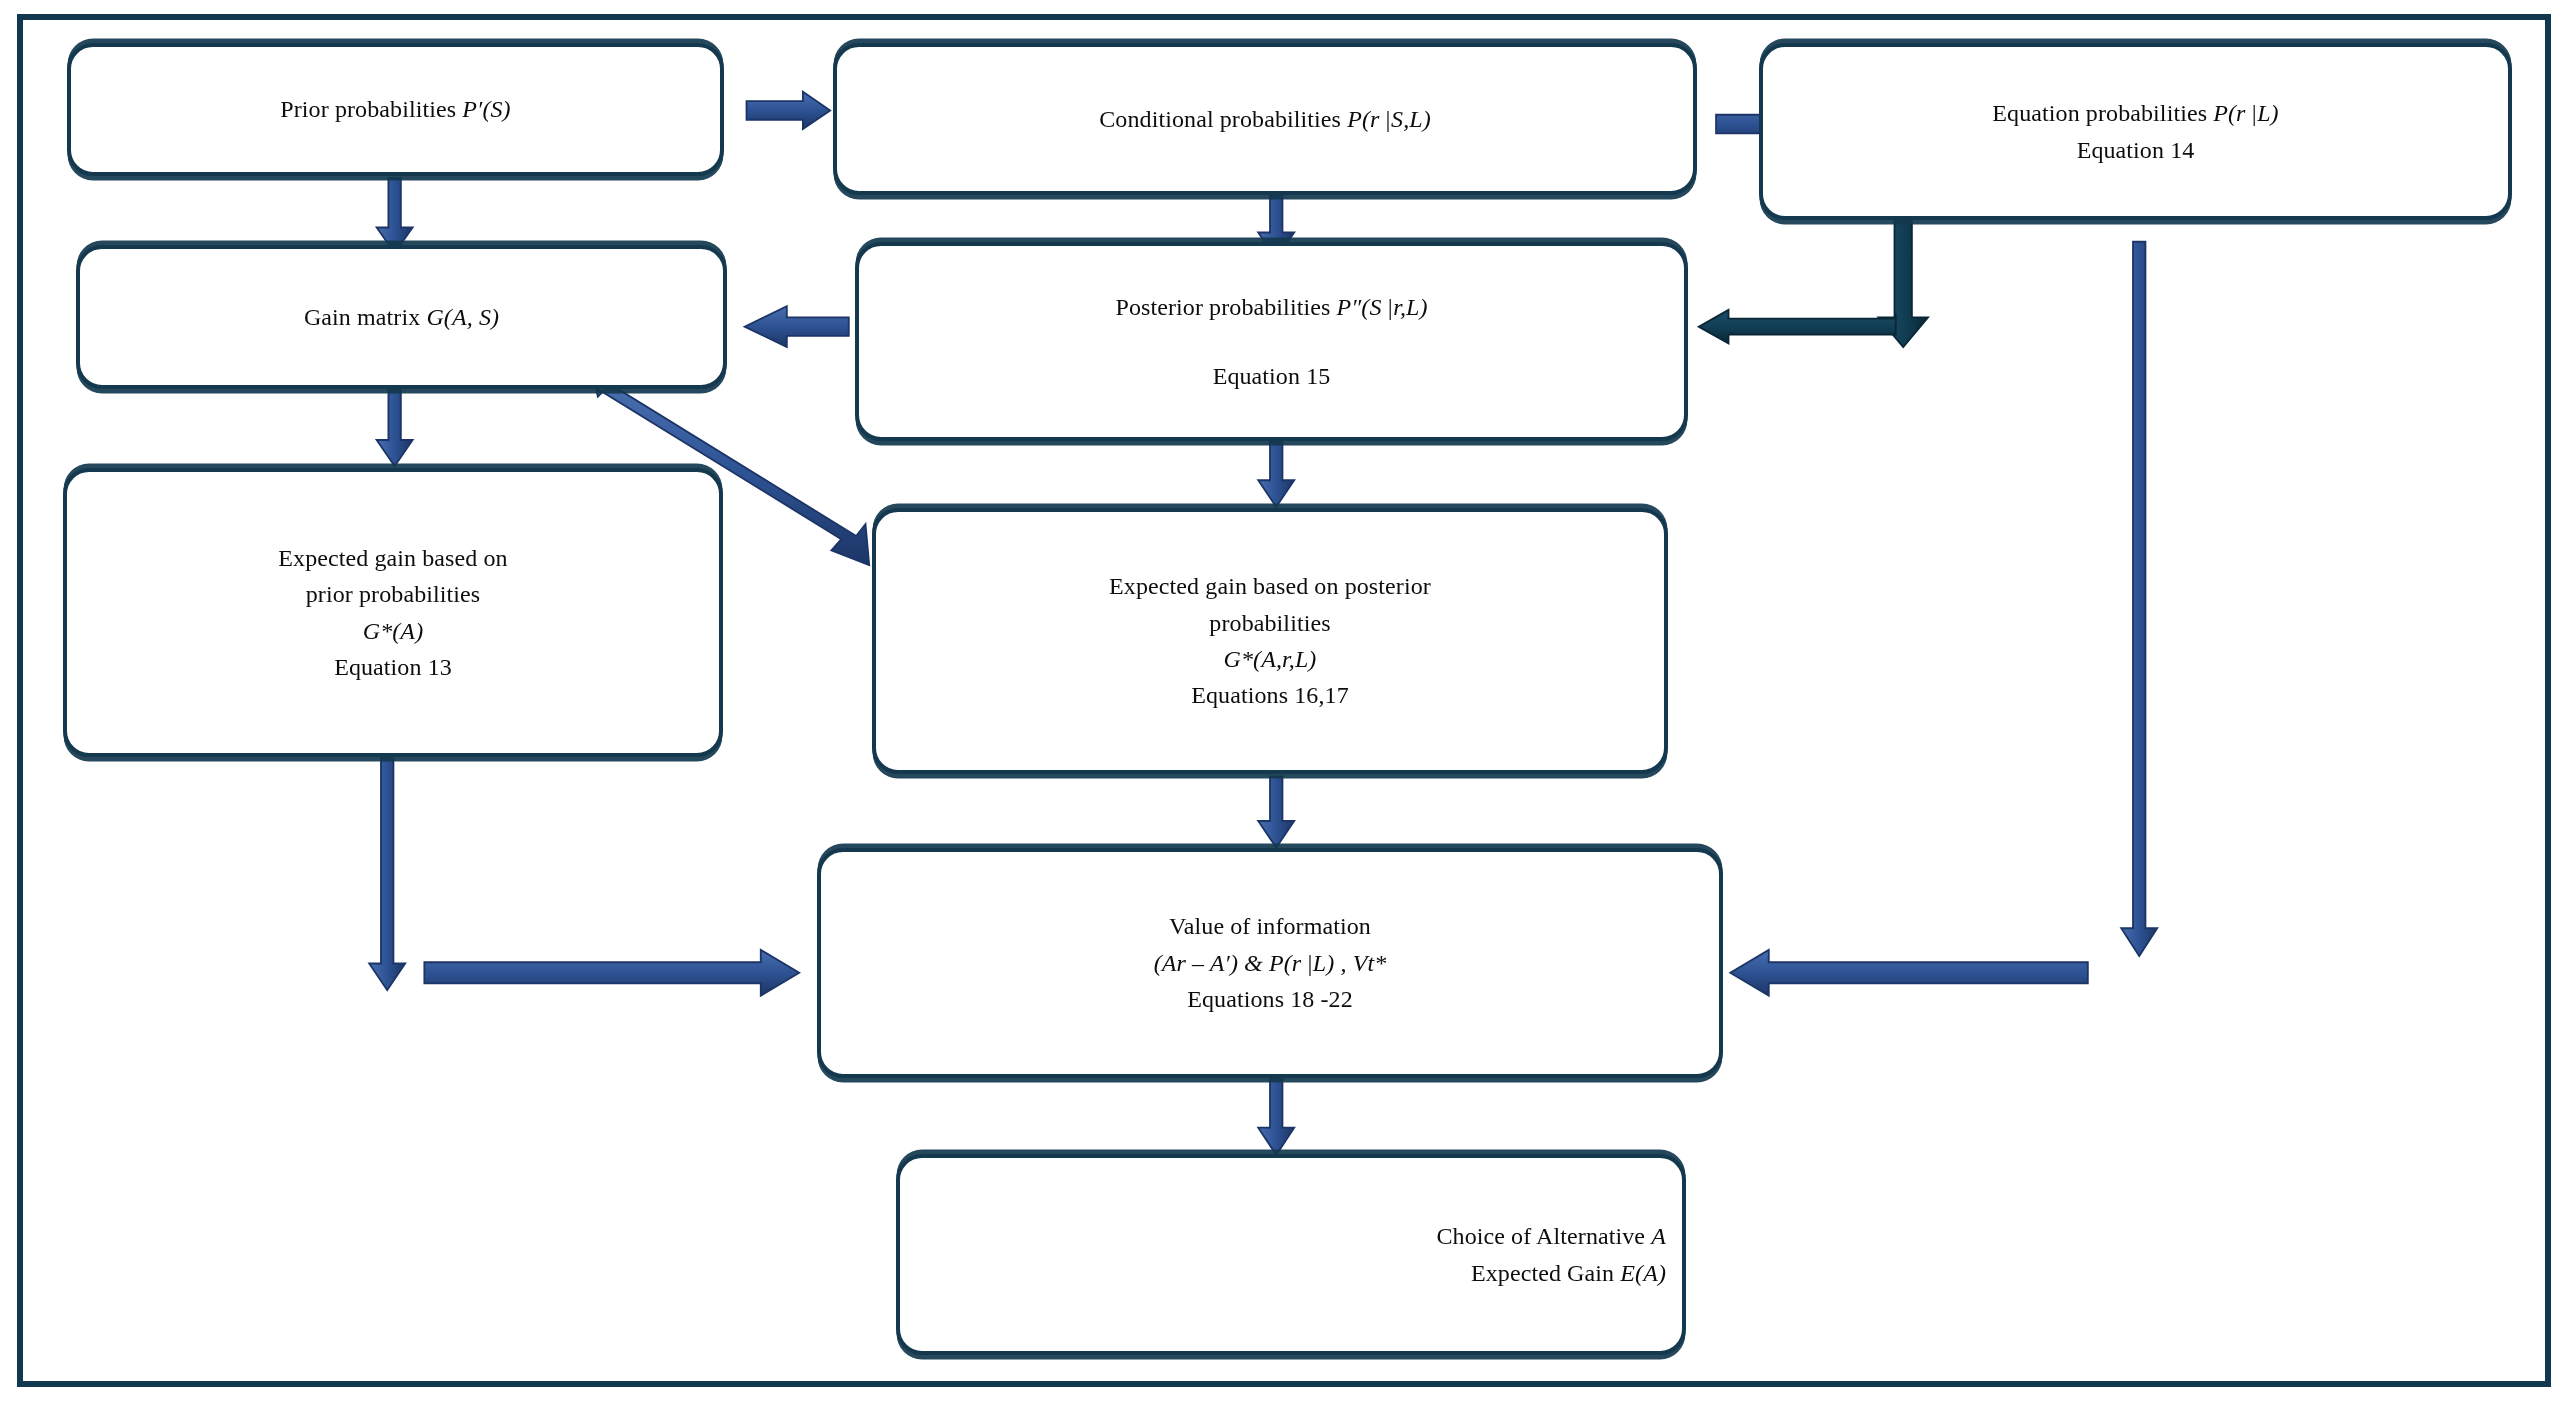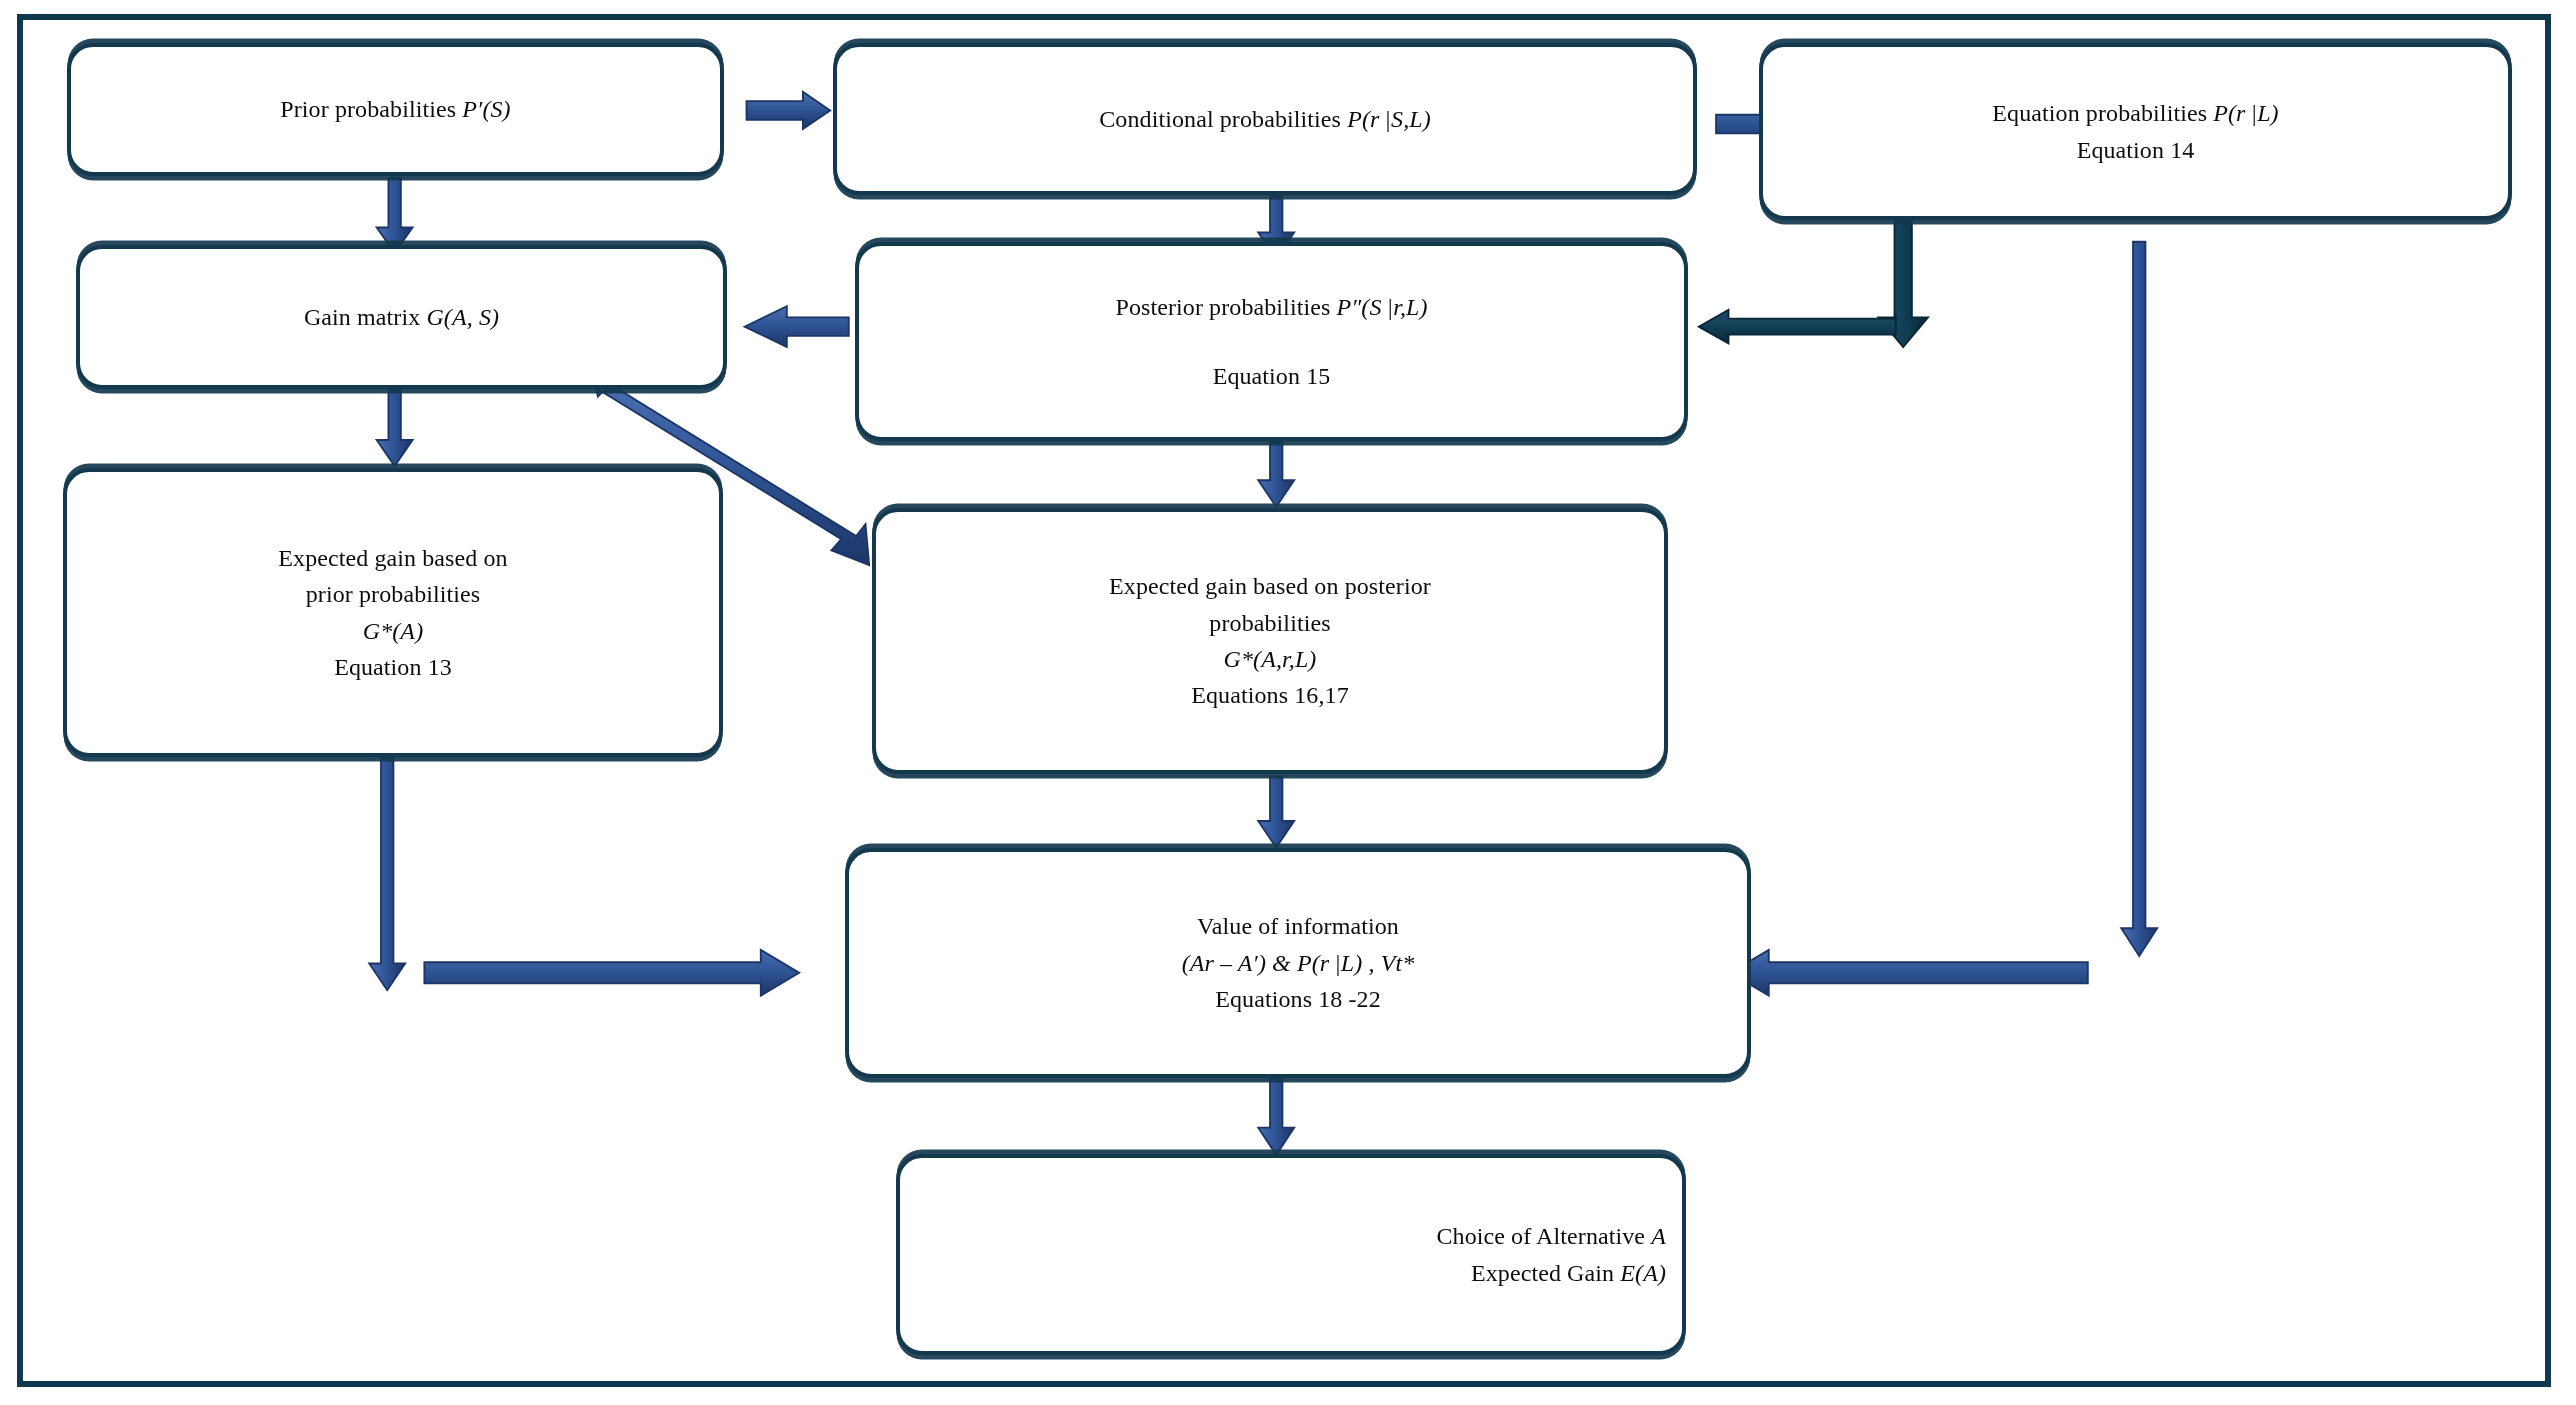--- a/index.html
+++ b/index.html
@@ -188,21 +188,21 @@
     <span class="line">Equation 13</span>
   </div>
 
   <div class="node" style="left:872px; top:508px; width:796px; height:266px;">
     <span class="line">Expected gain based on posterior</span>
     <span class="line">probabilities</span>
     <span class="line ital">G*(A,r,L)</span>
     <span class="line">Equations 16,17</span>
   </div>
 
-  <div class="node" style="left:817px; top:848px; width:906px; height:230px;margin-left:28px;">
+  <div class="node" style="left:817px; top:848px; width:906px; height:230px;">
     <span class="line">Value of information</span>
     <span class="line ital">(Ar – A′) &amp; P(r |L) , Vt*</span>
     <span class="line">Equations 18 -22</span>
   </div>
 
   <div class="node" style="left:896px; top:1154px; width:790px; height:201px;align-items:flex-end;">
     <span class="line">
       <span>Choice of Alternative </span><span class="ital">A</span>
     </span>
     <span class="line">

